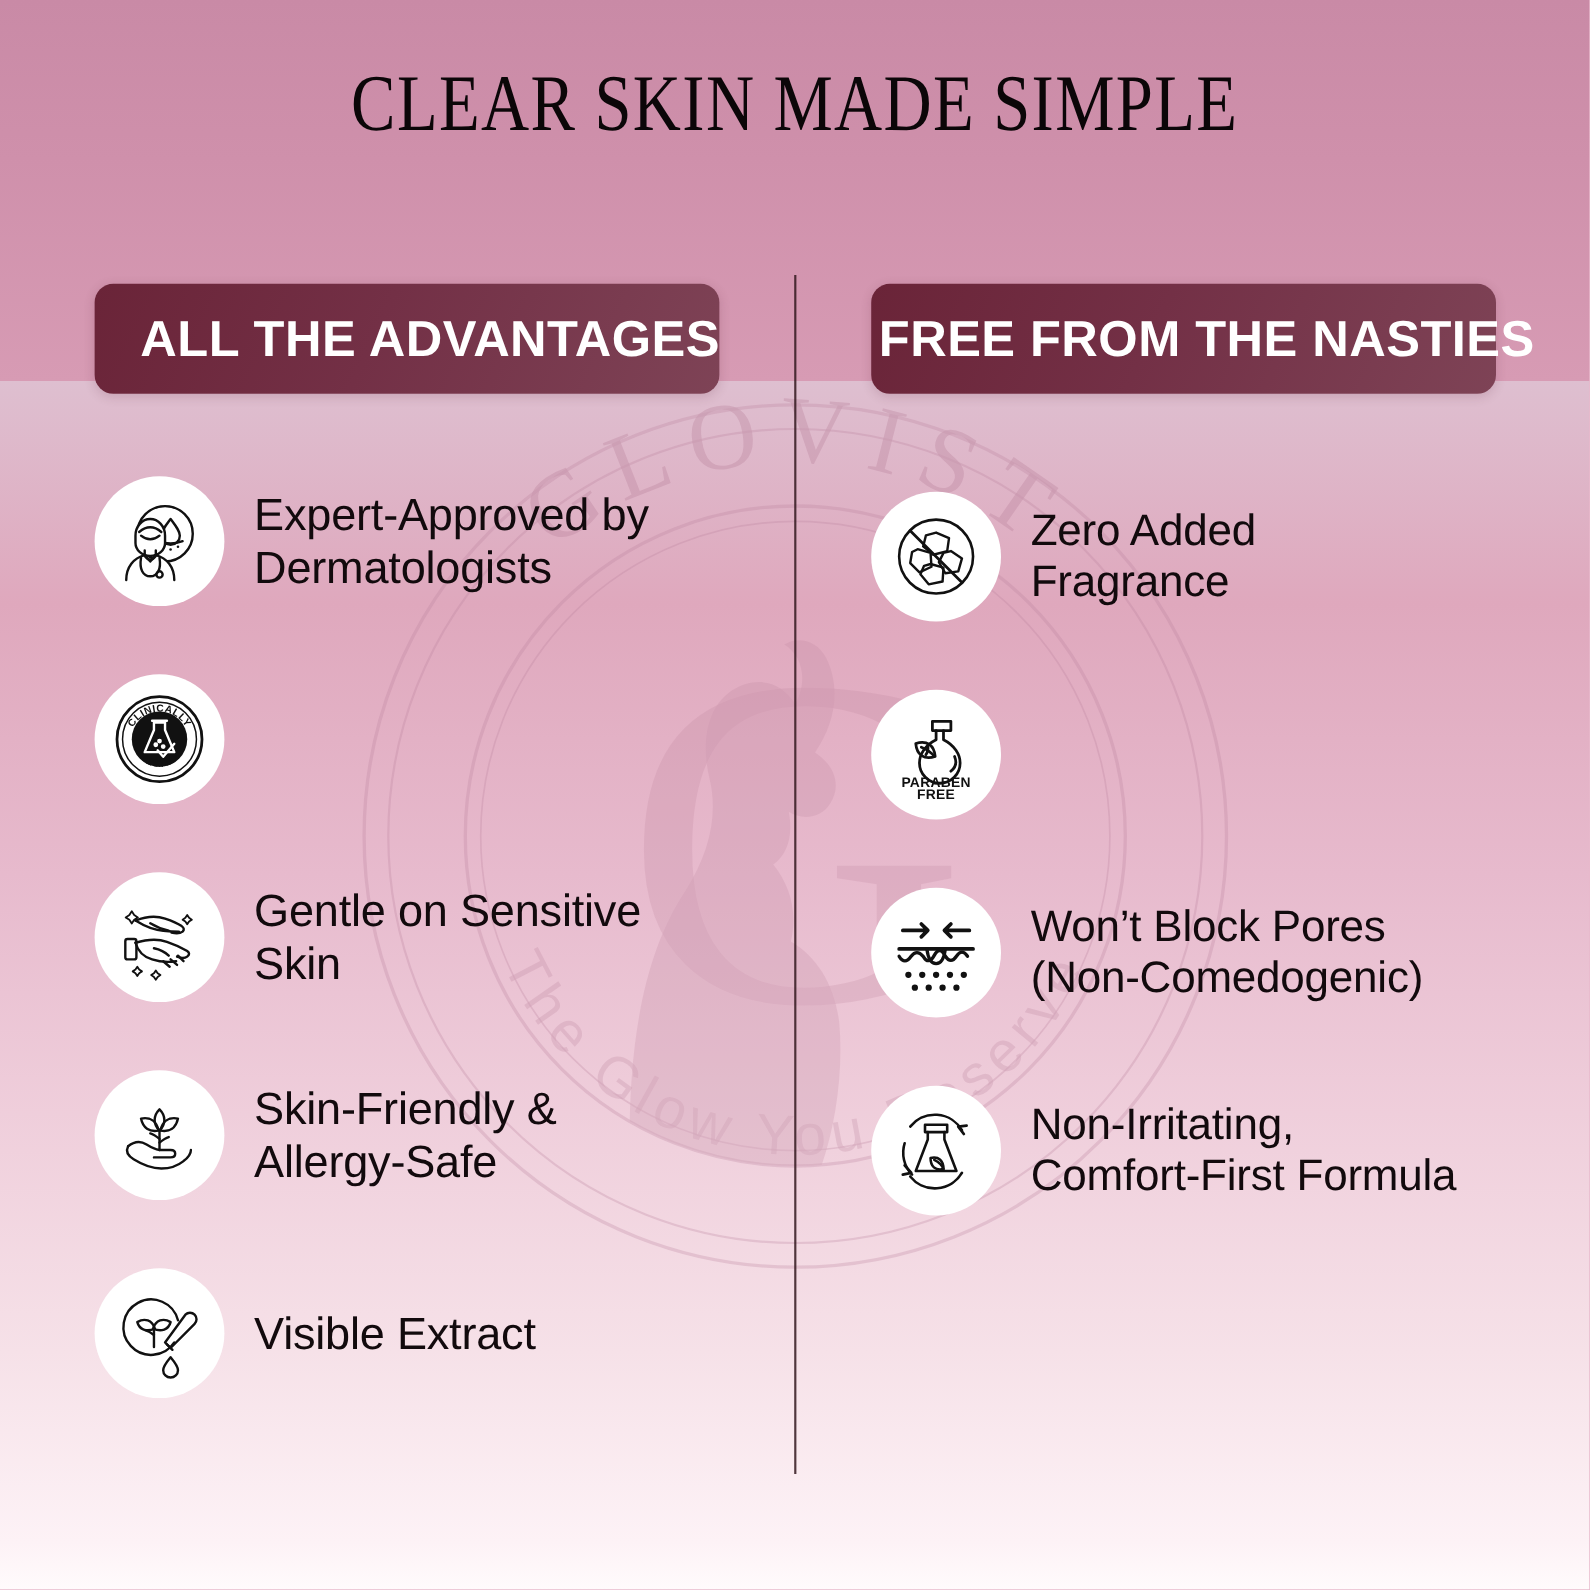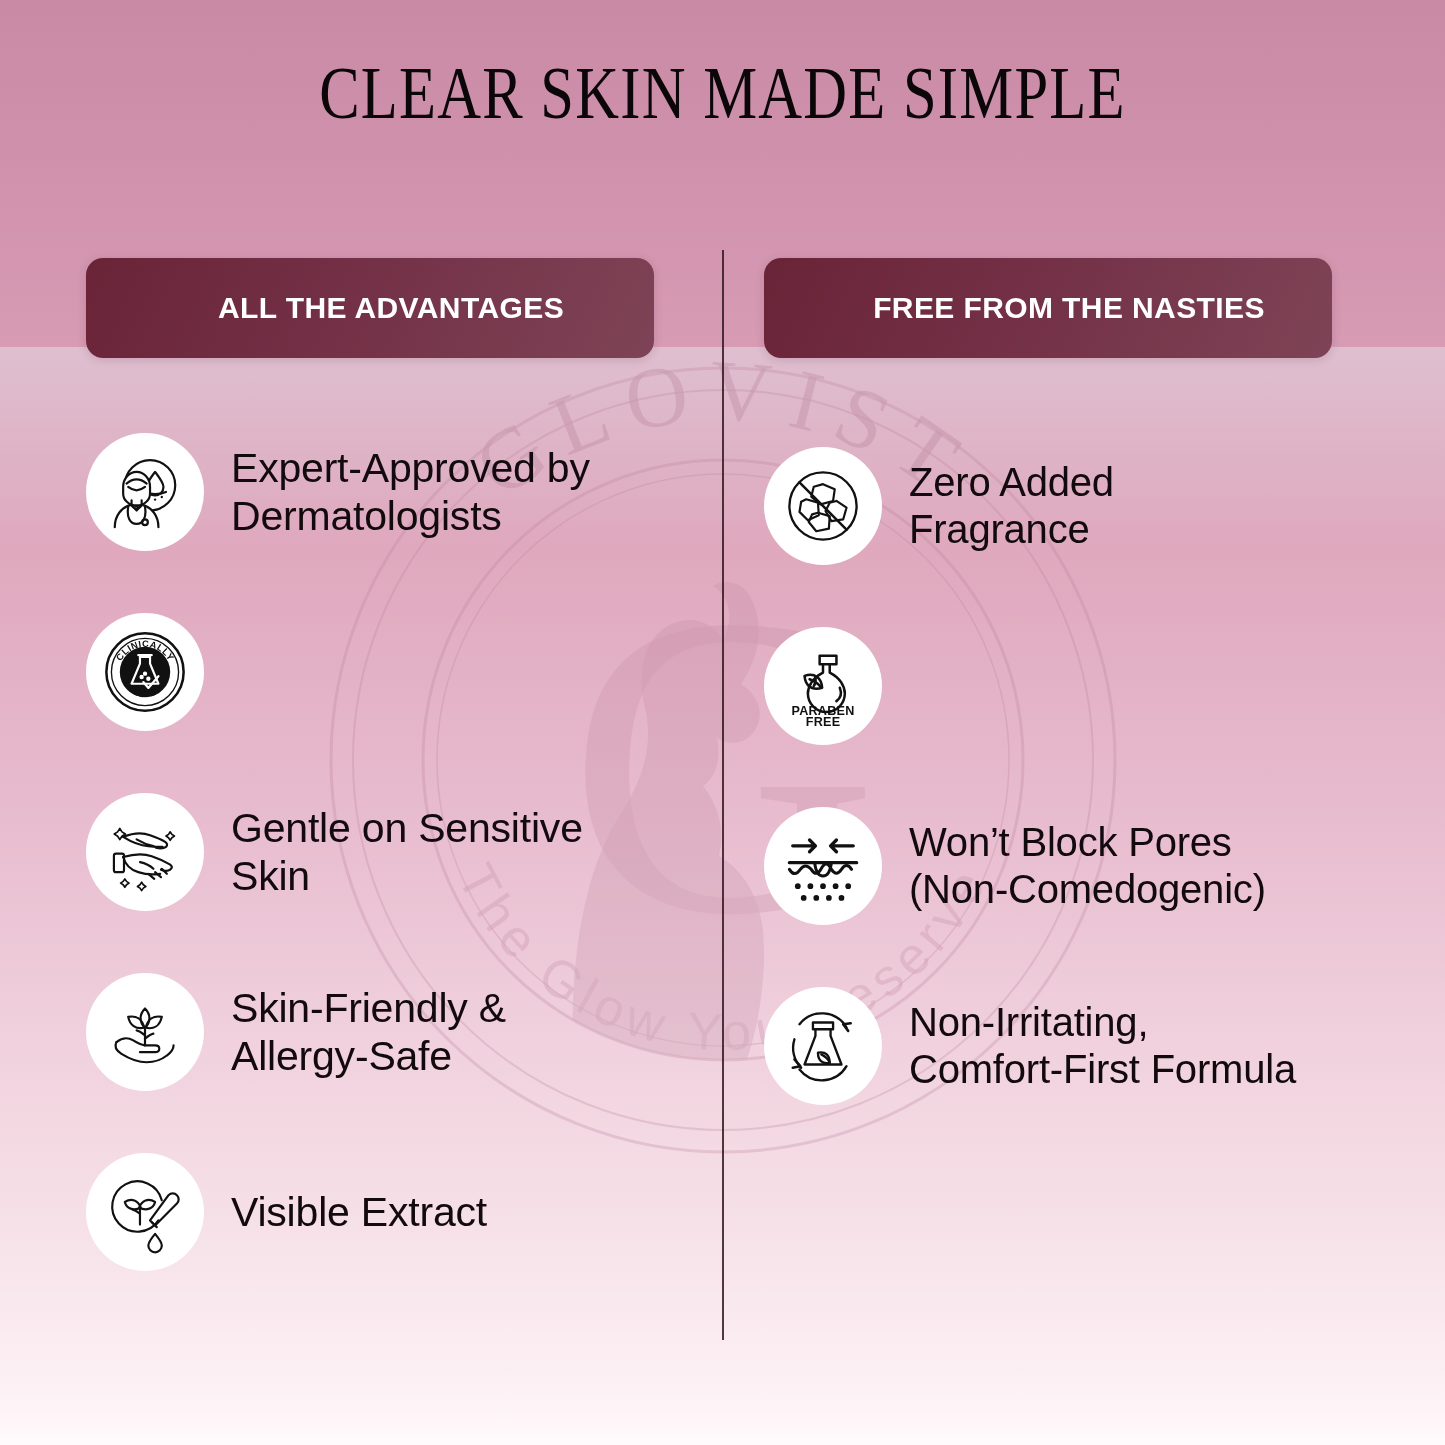--- a/index.html
+++ b/index.html
@@ -72,34 +72,34 @@
     background: #33181f;
     opacity: 0.85;
   }
 
   
   .column {
     position: absolute;
     top: 258px;
   }
   .column.left  { left: 86px;  width: 568px; }
-  .column.right { left: 764px; width: 568px; }
+  .column.right { left: 792px; width: 568px; }
 
   .pill {
     height: 100px;
     border-radius: 17px;
     background: linear-gradient(115deg, #6a2438 0%, #733046 45%, #7e4356 100%);
     display: flex;
     align-items: center;
     justify-content: center;
     box-shadow: 0 2px 10px rgba(80,25,45,0.16);
   }
   .pill-label {
     color: #ffffff;
-    font-size: 30px;
+    font-size: 46px;
     font-weight: bold;
     letter-spacing: 0.4px;
     white-space: nowrap;
     margin-left: 42px;
   }
 
   .feature-list { margin-top: 0; }
 
   .feature-row {
     display: flex;

